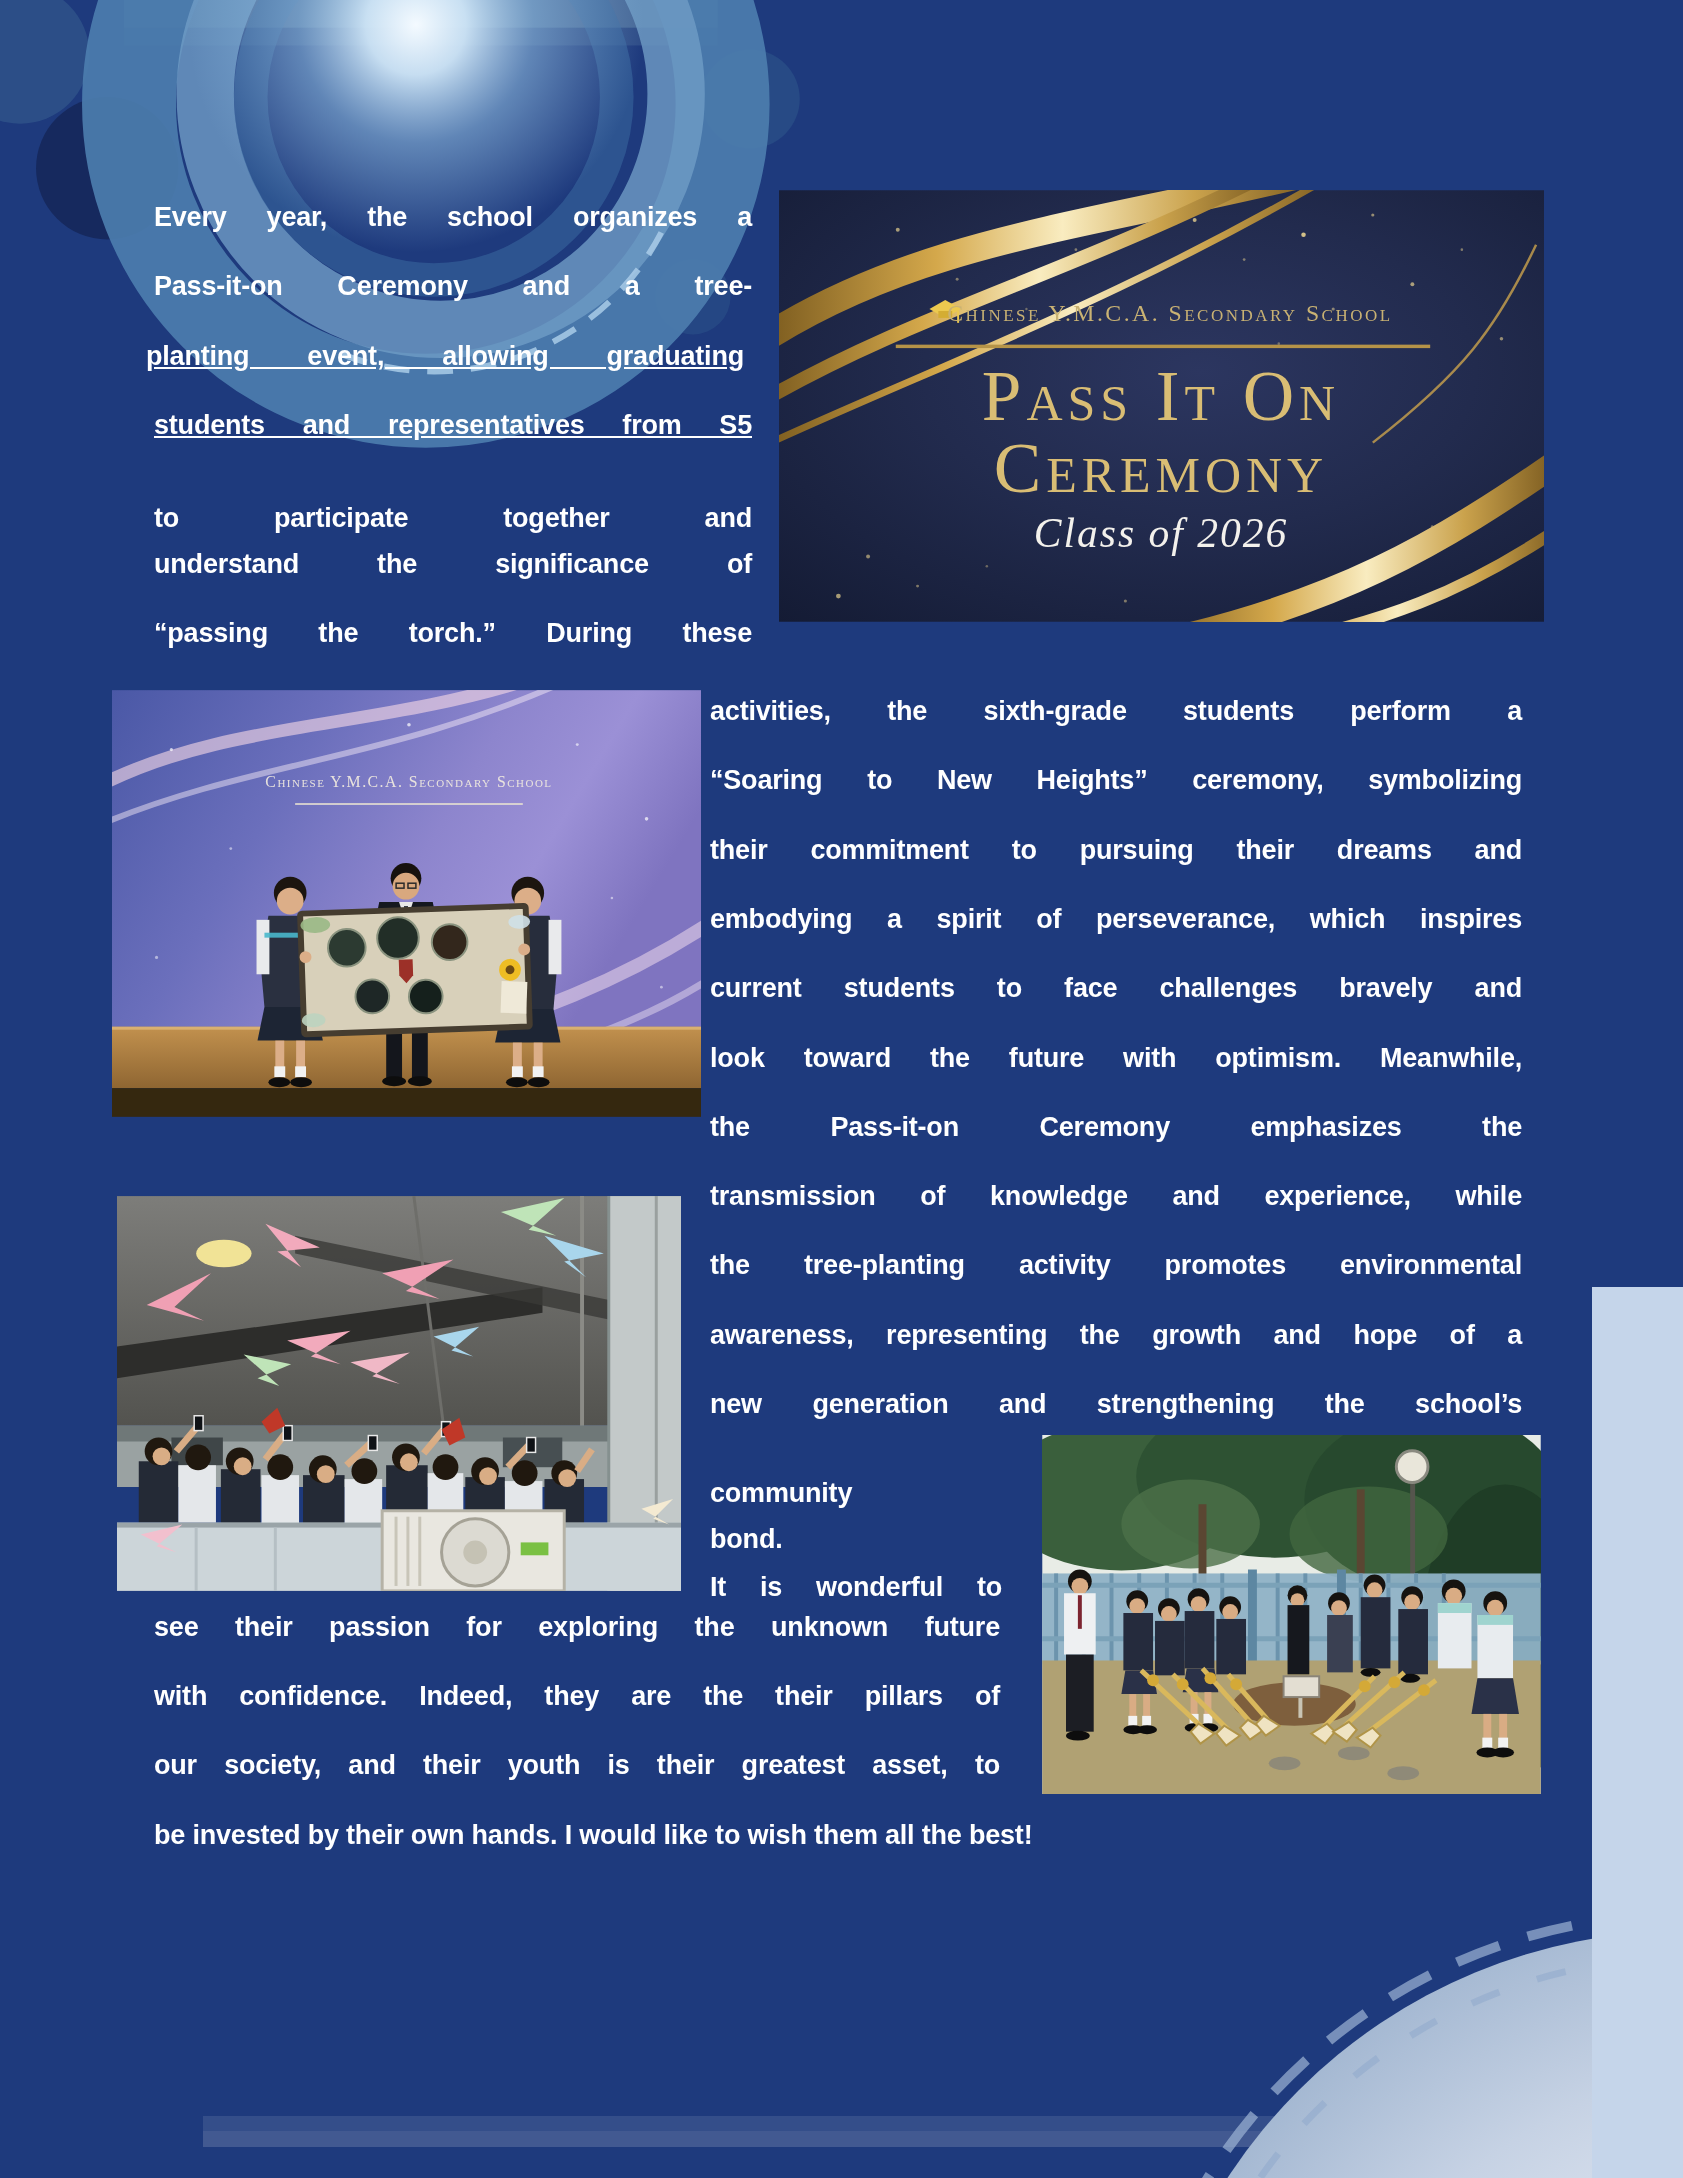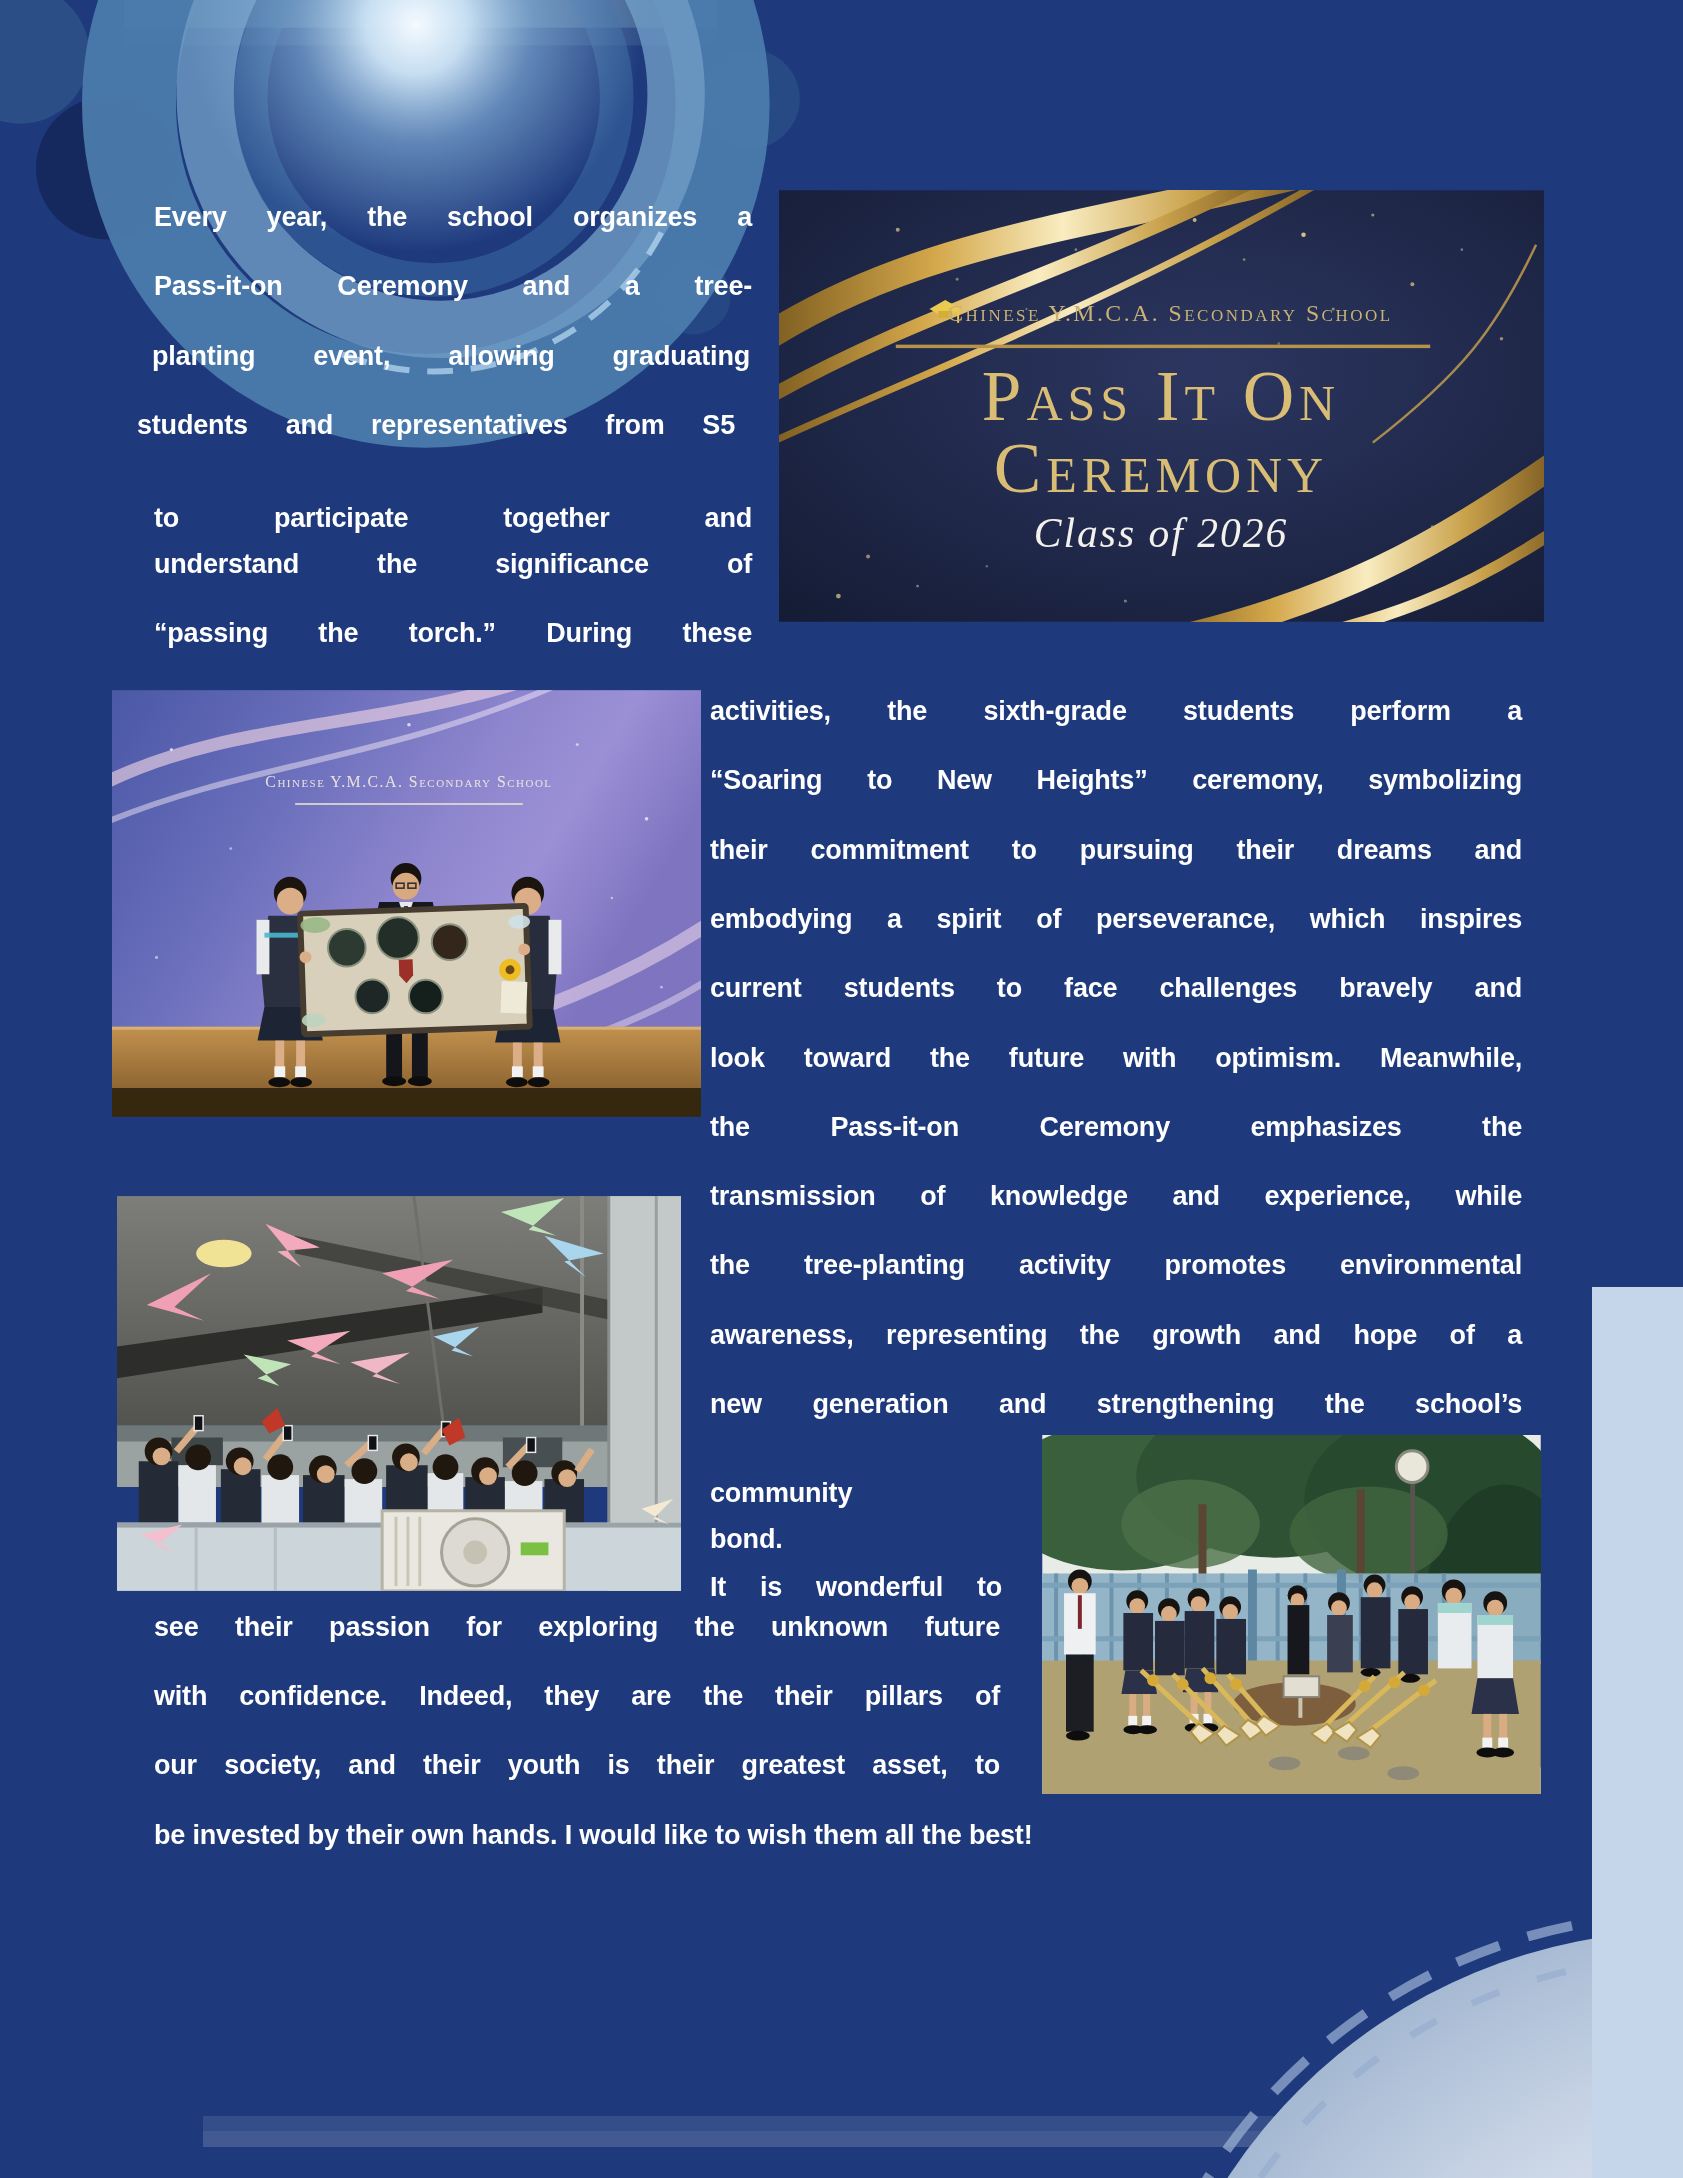--- a/index.html
+++ b/index.html
@@ -473,22 +473,22 @@
 <div class="strip2"></div>
 <div class="big-circle"></div>
 <svg class="abs" style="left:1089px;top:1881px;" width="594" height="297" viewBox="0 0 600 300">
   <circle cx="600" cy="600" r="566" fill="none" stroke="#9db4d4" stroke-width="10" stroke-dasharray="46 30" opacity="0.7"></circle>
   <circle cx="600" cy="600" r="522" fill="none" stroke="#8aa5c9" stroke-width="7" stroke-dasharray="30 40" opacity="0.45"></circle>
 </svg>
 <div class="accent-bar"></div>
 
 <div class="tline" style="left:154px;top:194px;width:598px;">Every year, the school organizes a</div>
 <div class="tline" style="left:154px;top:263px;width:598px;">Pass-it-on Ceremony and a tree-</div>
-<div class="tline" style="left:152px;top:333px;width:598px;">planting event, allowing graduating</div>
-<div class="tline" style="left:137px;top:402px;width:598px;">students and representatives from S5</div>
+<div class="tline" style="left:146px;top:333px;width:598px;text-decoration:underline;">planting event, allowing graduating</div>
+<div class="tline" style="left:154px;top:402px;width:598px;text-decoration:underline;">students and representatives from S5</div>
 <div class="tline" style="left:154px;top:471px;width:598px;margin-top:24px;">to participate together and</div>
 <div class="tline" style="left:154px;top:541px;width:598px;">understand the significance of</div>
 <div class="tline" style="left:154px;top:610px;width:598px;">“passing the torch.” During these</div>
 
 <div class="tline" style="left:710px;top:688px;width:812px;">activities, the sixth-grade students perform a</div>
 <div class="tline" style="left:710px;top:757px;width:812px;">“Soaring to New Heights” ceremony, symbolizing</div>
 <div class="tline" style="left:710px;top:827px;width:812px;">their commitment to pursuing their dreams and</div>
 <div class="tline" style="left:710px;top:896px;width:812px;">embodying a spirit of perseverance, which inspires</div>
 <div class="tline" style="left:710px;top:965px;width:812px;">current students to face challenges bravely and</div>
 <div class="tline" style="left:710px;top:1035px;width:812px;">look toward the future with optimism. Meanwhile,</div>

